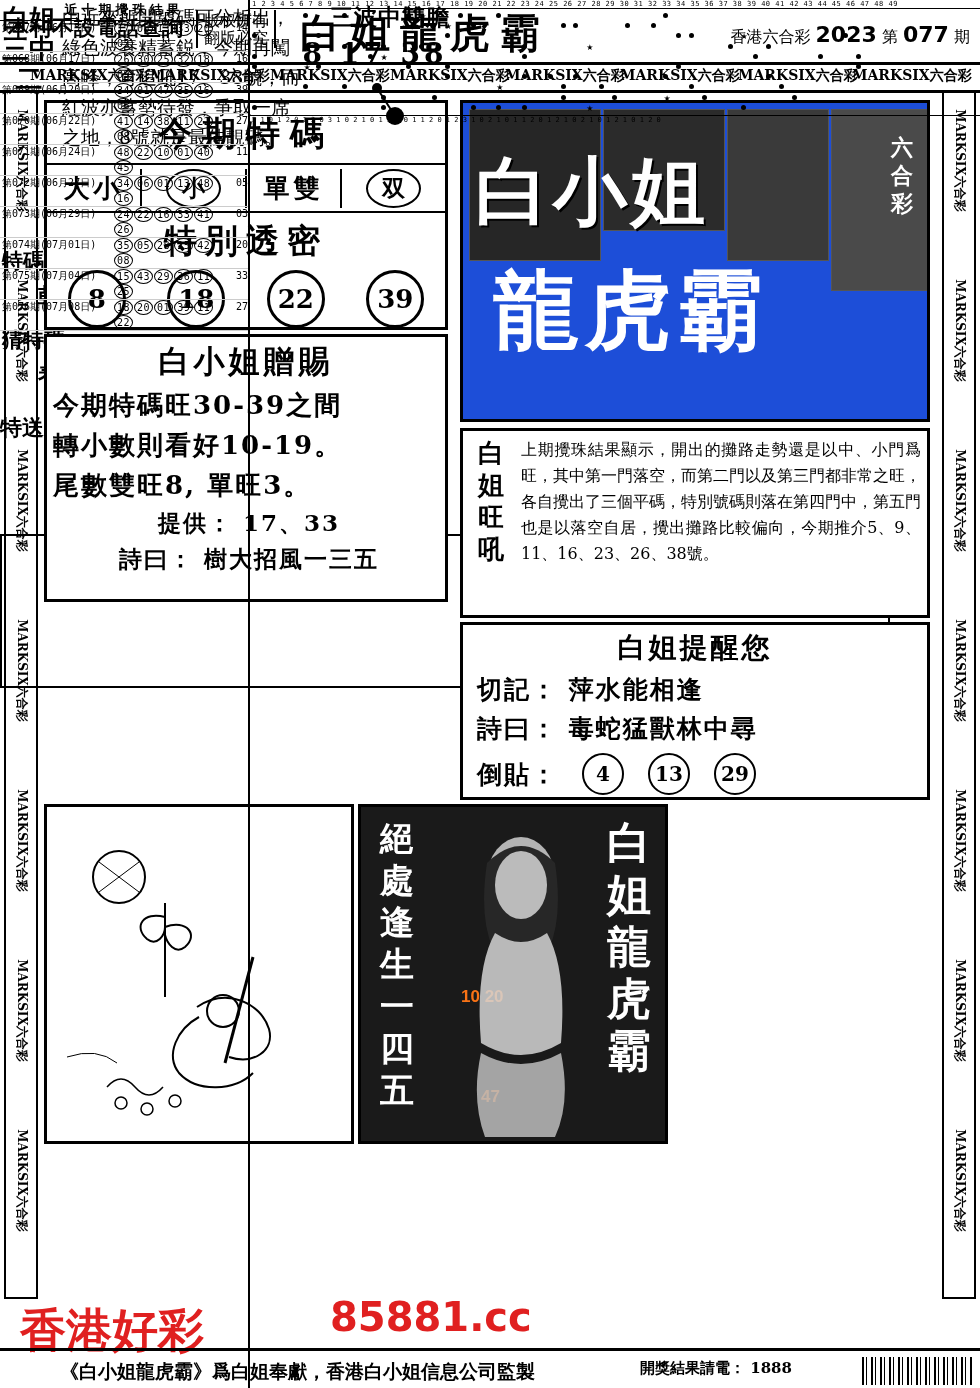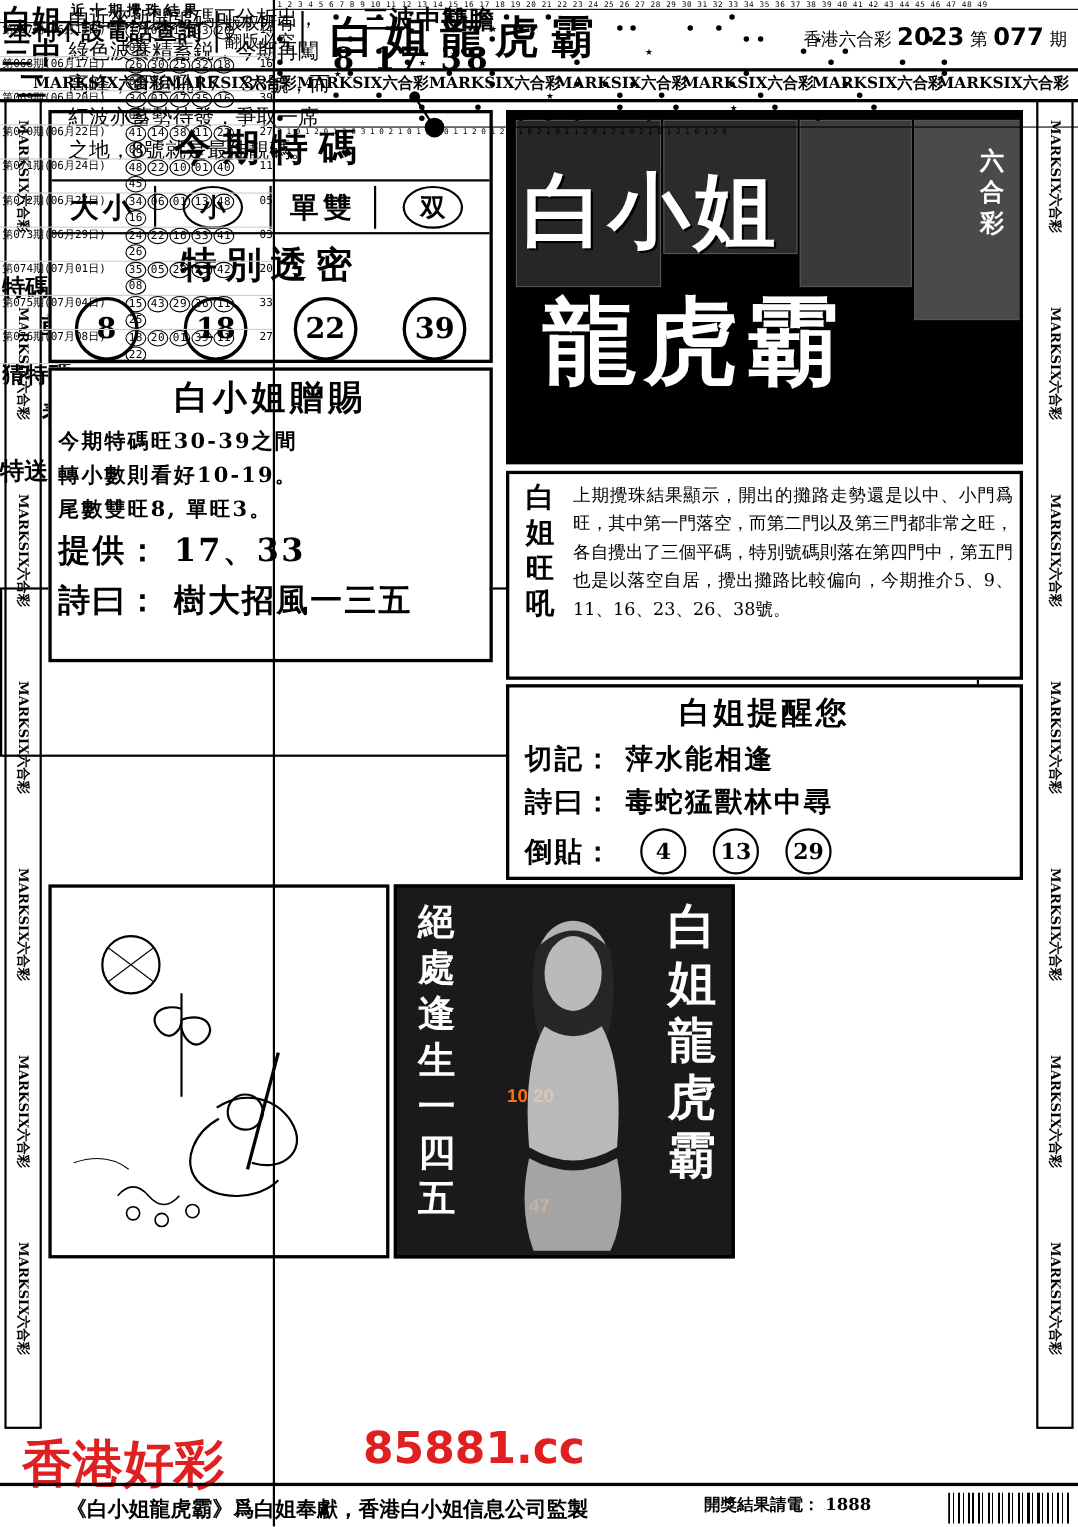--- a/index.html
+++ b/index.html
@@ -35,32 +35,32 @@
   .sb-cell{font-size:26px;font-weight:bold;display:flex;align-items:center;justify-content:center;font-family:"DejaVu Serif","Liberation Serif",serif;}
   .sb-cell.lab{width:96px;letter-spacing:4px;}
   .sb-cell.val{width:106px;border-left:2px solid #000;border-right:2px solid #000;}
   .oval{display:inline-block;border:2px solid #000;border-radius:50%/50%;padding:2px 14px;font-size:23px;font-weight:bold;}
   .sb-sub{text-align:center;font-size:33px;font-weight:bold;letter-spacing:8px;margin-top:6px;font-family:"DejaVu Serif","Liberation Serif",serif;}
   .balls{display:flex;justify-content:space-around;align-items:center;margin-top:6px;}
   .ball{width:52px;height:52px;border:3px solid #000;border-radius:50%;display:flex;align-items:center;justify-content:center;font-size:26px;font-weight:bold;font-family:"DejaVu Serif","Liberation Serif",serif;}
 
   #giftBox{left:44px;top:334px;width:404px;height:268px;}
   .gift-title{text-align:center;font-size:31px;font-weight:bold;letter-spacing:4px;margin-top:4px;font-family:"DejaVu Serif","Liberation Serif",serif;}
-  .gift-line{font-size:19px;font-weight:bold;margin:5px 0 0 6px;letter-spacing:2px;font-family:"DejaVu Serif","Liberation Serif",serif;}
-  .gift-line.s{font-size:29px;}
+  .gift-line{font-size:26px;font-weight:bold;margin:5px 0 0 6px;letter-spacing:2px;font-family:"DejaVu Serif","Liberation Serif",serif;}
+  .gift-line.s{font-size:23px;text-align:center;}
 
   #analysisBox{left:44px;top:606px;width:404px;height:194px;border:none;}
   .an-col{position:absolute;left:0;top:4px;width:58px;font-size:27px;font-weight:bold;line-height:30px;text-align:center;font-family:"DejaVu Serif","Liberation Serif",serif;}
   .an-body{position:absolute;left:62px;top:2px;width:240px;font-size:19px;line-height:30px;font-family:"DejaVu Serif","Liberation Serif",serif;}
   .an-right{position:absolute;left:300px;top:2px;width:150px;text-align:center;}
   .an-right .t{font-size:23px;font-weight:bold;letter-spacing:1px;font-family:"DejaVu Serif","Liberation Serif",serif;text-align:right;}
   .an-right .n{font-size:28px;font-weight:bold;letter-spacing:4px;margin-top:4px;font-family:"DejaVu Serif","Liberation Serif",serif;}
 
   
-  #heroBox{left:460px;top:100px;width:470px;height:322px;background:#000000;overflow:hidden;}
+  #heroBox{left:460px;top:100px;width:470px;height:322px;background:#1d4ed8;overflow:hidden;}
   .hero-title{position:absolute;left:12px;top:40px;font-size:74px;font-weight:bold;color:#fff;letter-spacing:4px;font-family:"DejaVu Serif","Liberation Serif",serif;text-shadow:2px 2px 0 #000;}
   .hero-title2{position:absolute;left:30px;top:150px;font-size:86px;font-weight:bold;color:#fff;letter-spacing:6px;font-family:"DejaVu Serif","Liberation Serif",serif;}
   .hero-small{position:absolute;right:14px;top:30px;color:#fff;font-size:22px;font-weight:bold;line-height:28px;text-align:center;font-family:"DejaVu Serif","Liberation Serif",serif;}
   .hero-ph{position:absolute;background:#2b2b2b;border:1px solid #555;}
 
   
   #reportBox{left:460px;top:428px;width:470px;height:190px;}
   .rep-left{position:absolute;left:6px;top:6px;width:44px;font-size:26px;font-weight:bold;line-height:32px;text-align:center;font-family:"DejaVu Serif","Liberation Serif",serif;}
   .rep-body{position:absolute;left:58px;top:6px;width:400px;font-size:16px;line-height:26px;font-family:"DejaVu Serif","Liberation Serif",serif;text-align:justify;}
 

